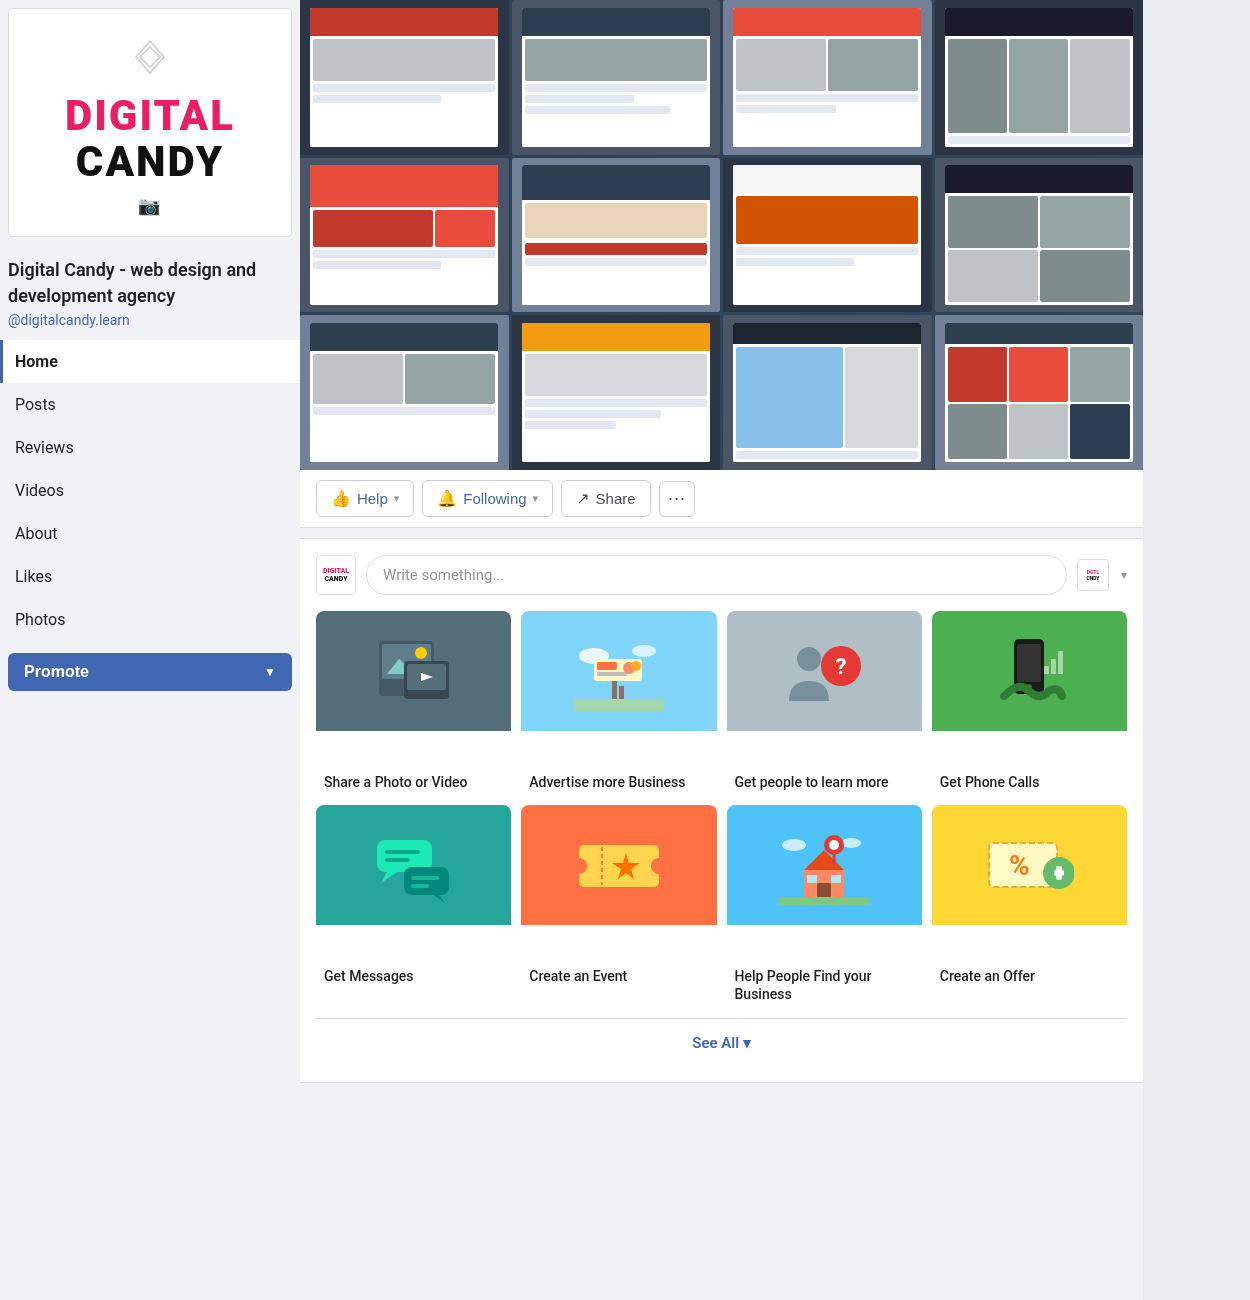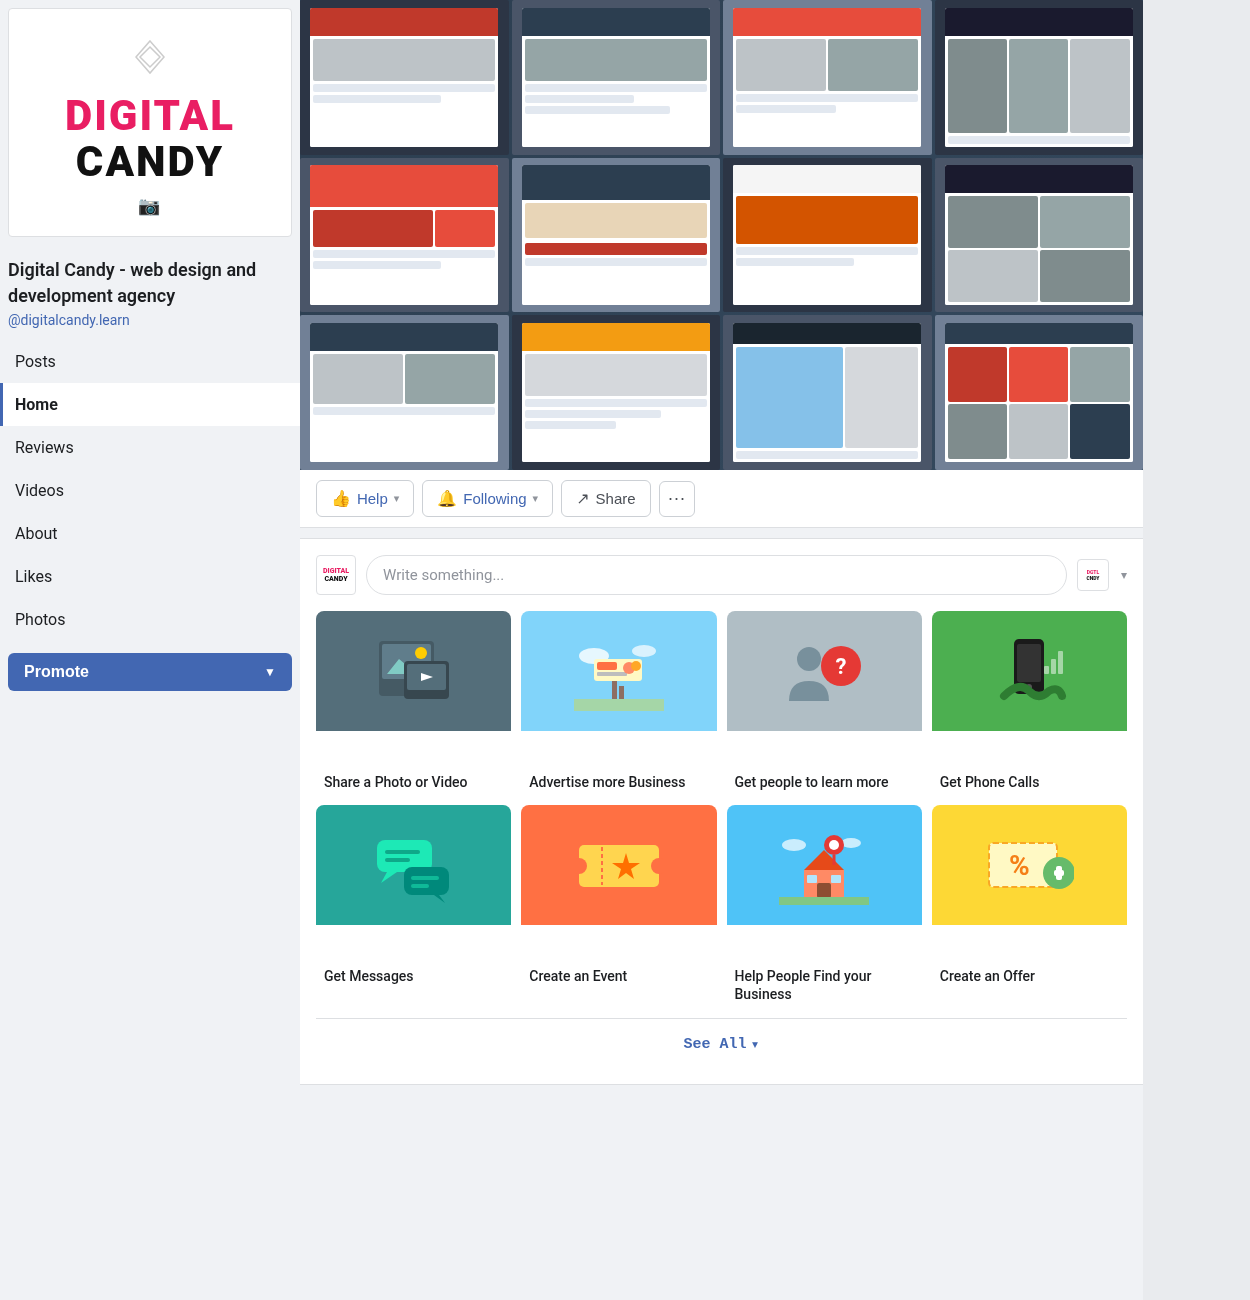--- a/index.html
+++ b/index.html
@@ -86,21 +86,21 @@
     .card-sky { background: #81d4fa; }
     .card-teal-gray { background: #b0bec5; }
     .card-green { background: #4caf50; }
     .card-teal { background: #26a69a; }
     .card-light-blue { background: #4fc3f7; }
     .card-orange { background: #ff7043; }
     .card-yellow { background: #fdd835; }
     
     
     .see-all-row { text-align: center; padding: 14px; border-top: 1px solid #dddfe2; margin-top: 10px; }
-    .see-all-link { color: #4267b2; font-size: 15px; font-weight: 600; cursor: pointer; display: inline-flex; align-items: center; gap: 4px; font-family: Liberation Mono, monospace; }
+    .see-all-link { color: #4267b2; font-size: 15px; font-weight: 600; cursor: pointer; display: inline-flex; align-items: center; gap: 4px; }
   </style>
 </head>
 <body>
 
 <div class="page-wrapper">
 
   <div class="sidebar">
 
     <div class="profile-logo-container">
 
@@ -114,22 +114,22 @@
         <span class="brand-digital">DIGITAL</span>
         <span class="brand-candy">CANDY</span>
       </div>
       <div class="camera-icon">📷</div>
     </div>
 
     <div class="page-name">Digital Candy - web design and development agency</div>
     <div class="page-handle">@digitalcandy.learn</div>
 
     <nav>
+      <a class="nav-item active">Home</a>
       <a class="nav-item">Posts</a>
-      <a class="nav-item active">Home</a>
       <a class="nav-item">Reviews</a>
       <a class="nav-item">Videos</a>
       <a class="nav-item">About</a>
       <a class="nav-item">Likes</a>
       <a class="nav-item">Photos</a>
     </nav>
 
     <button class="promote-btn">
       <span>Promote</span>
       <span class="chevron">▼</span>

